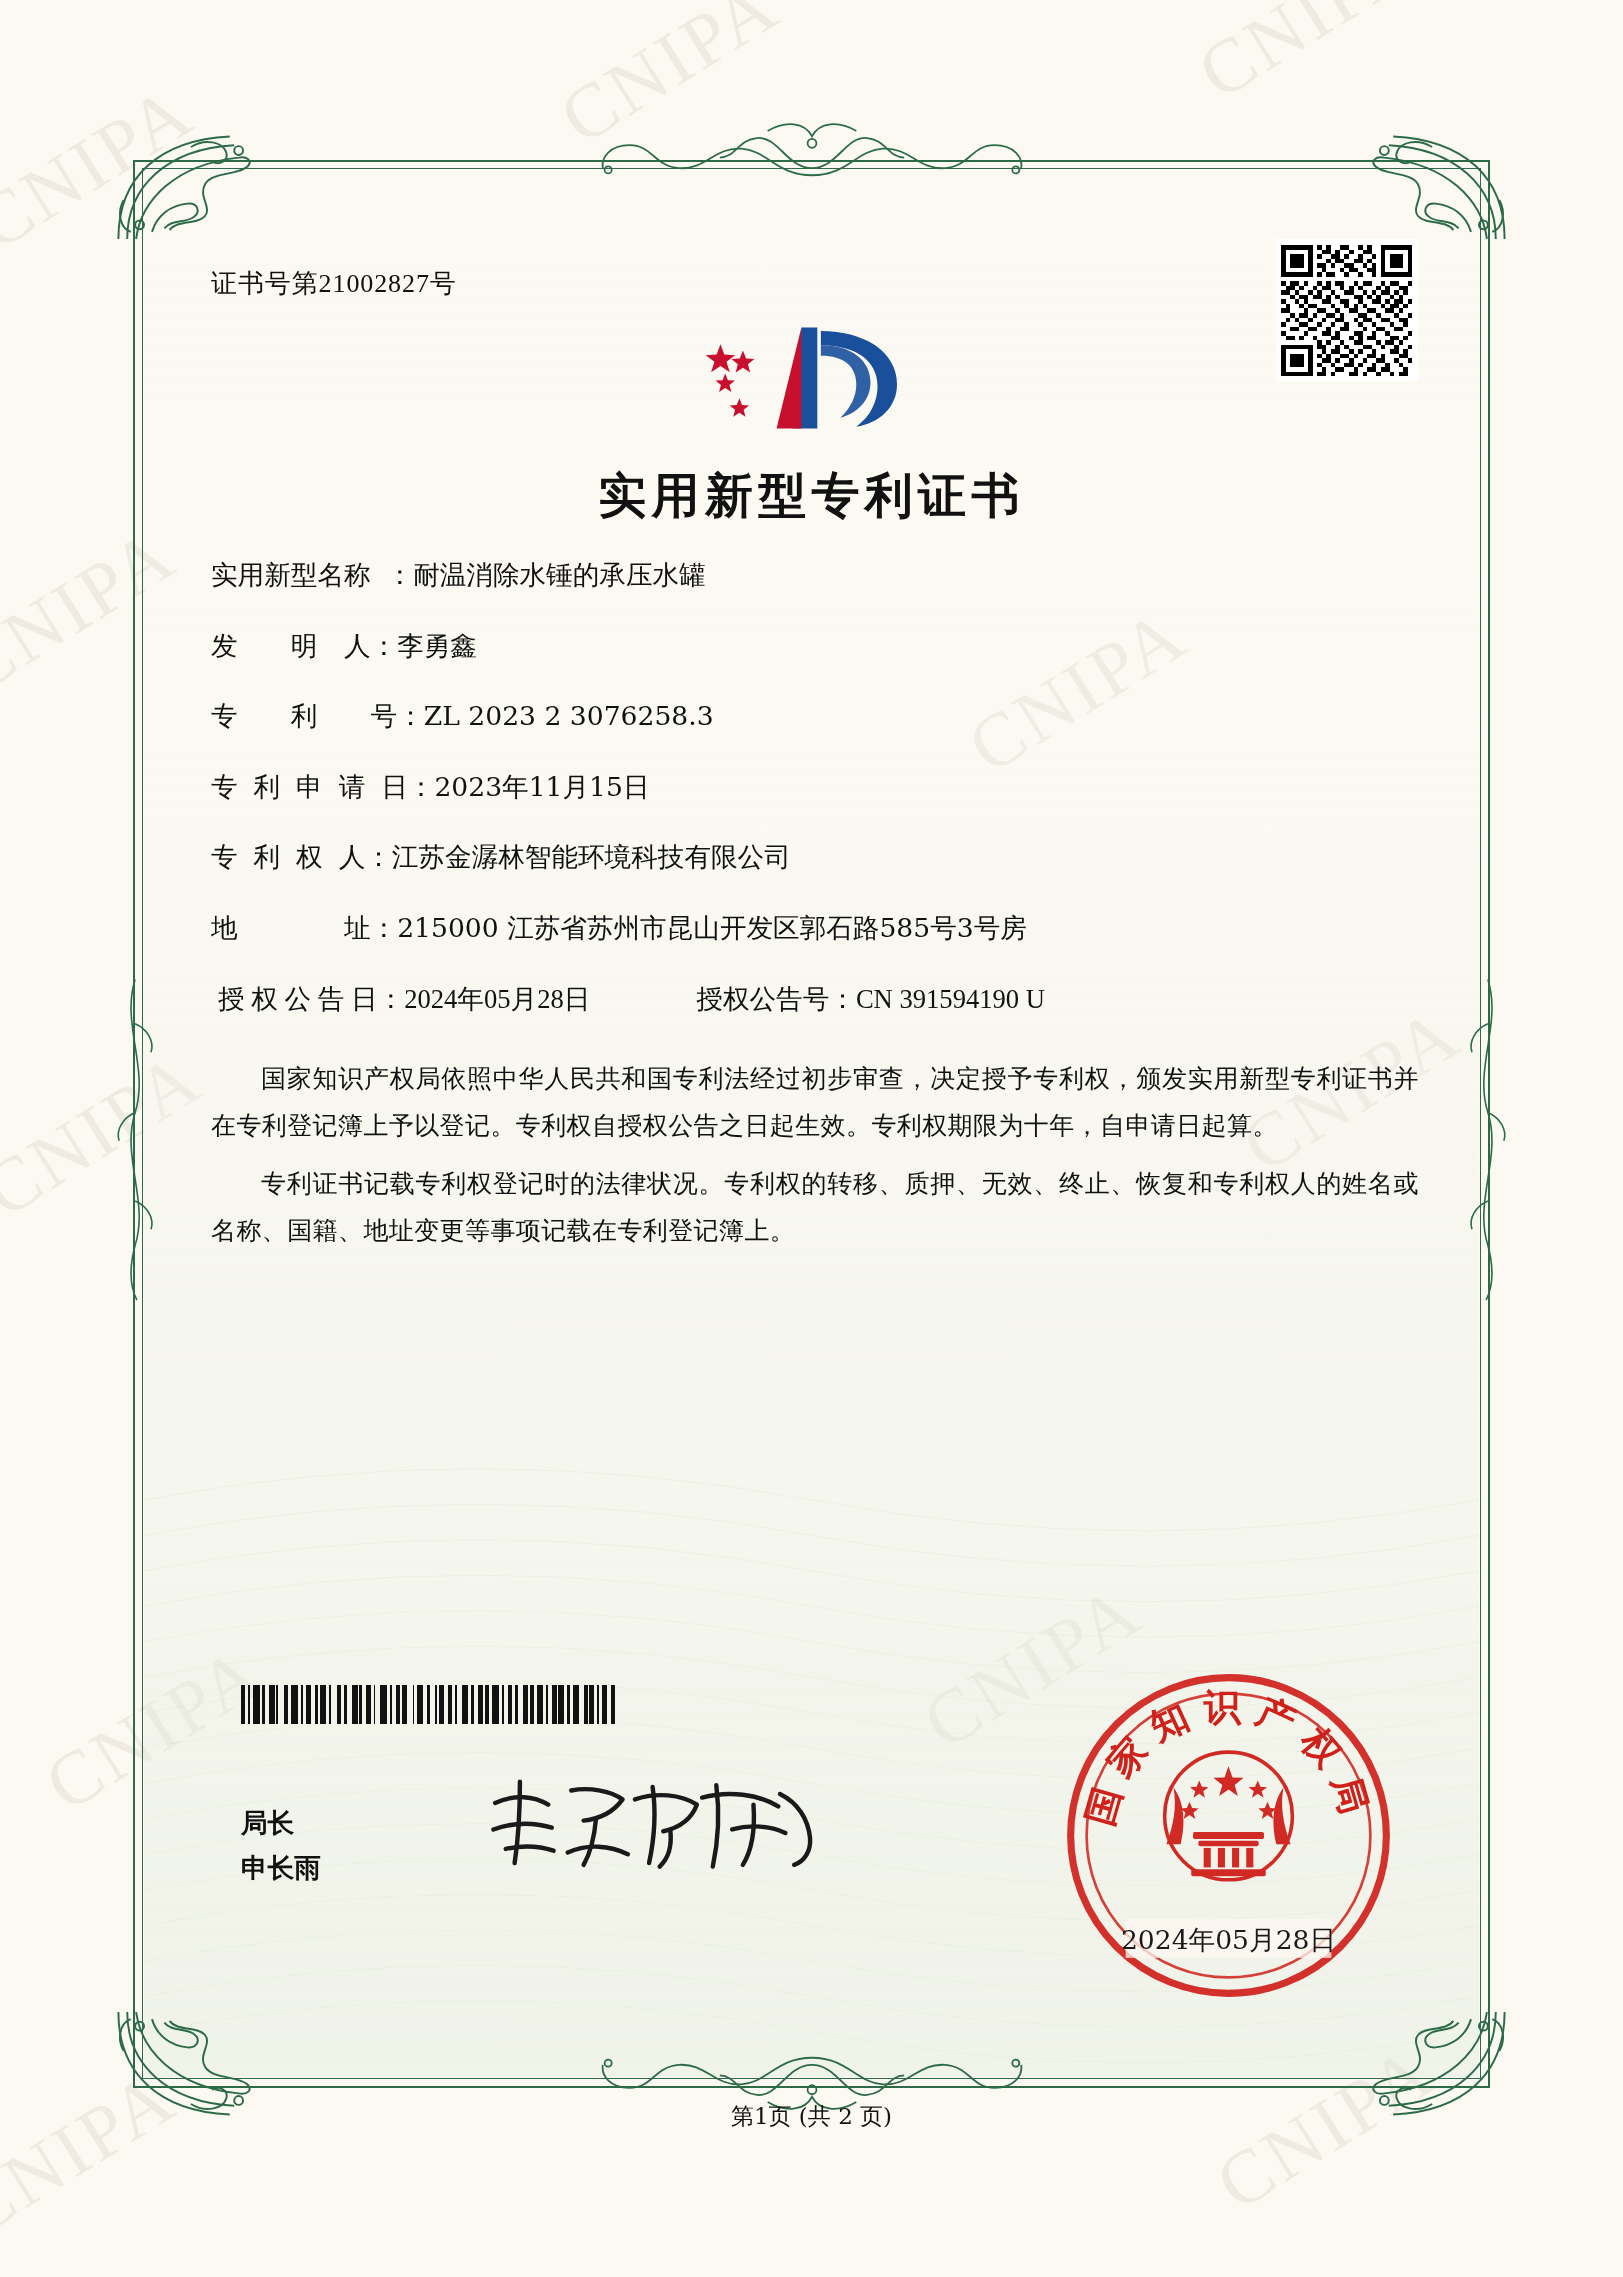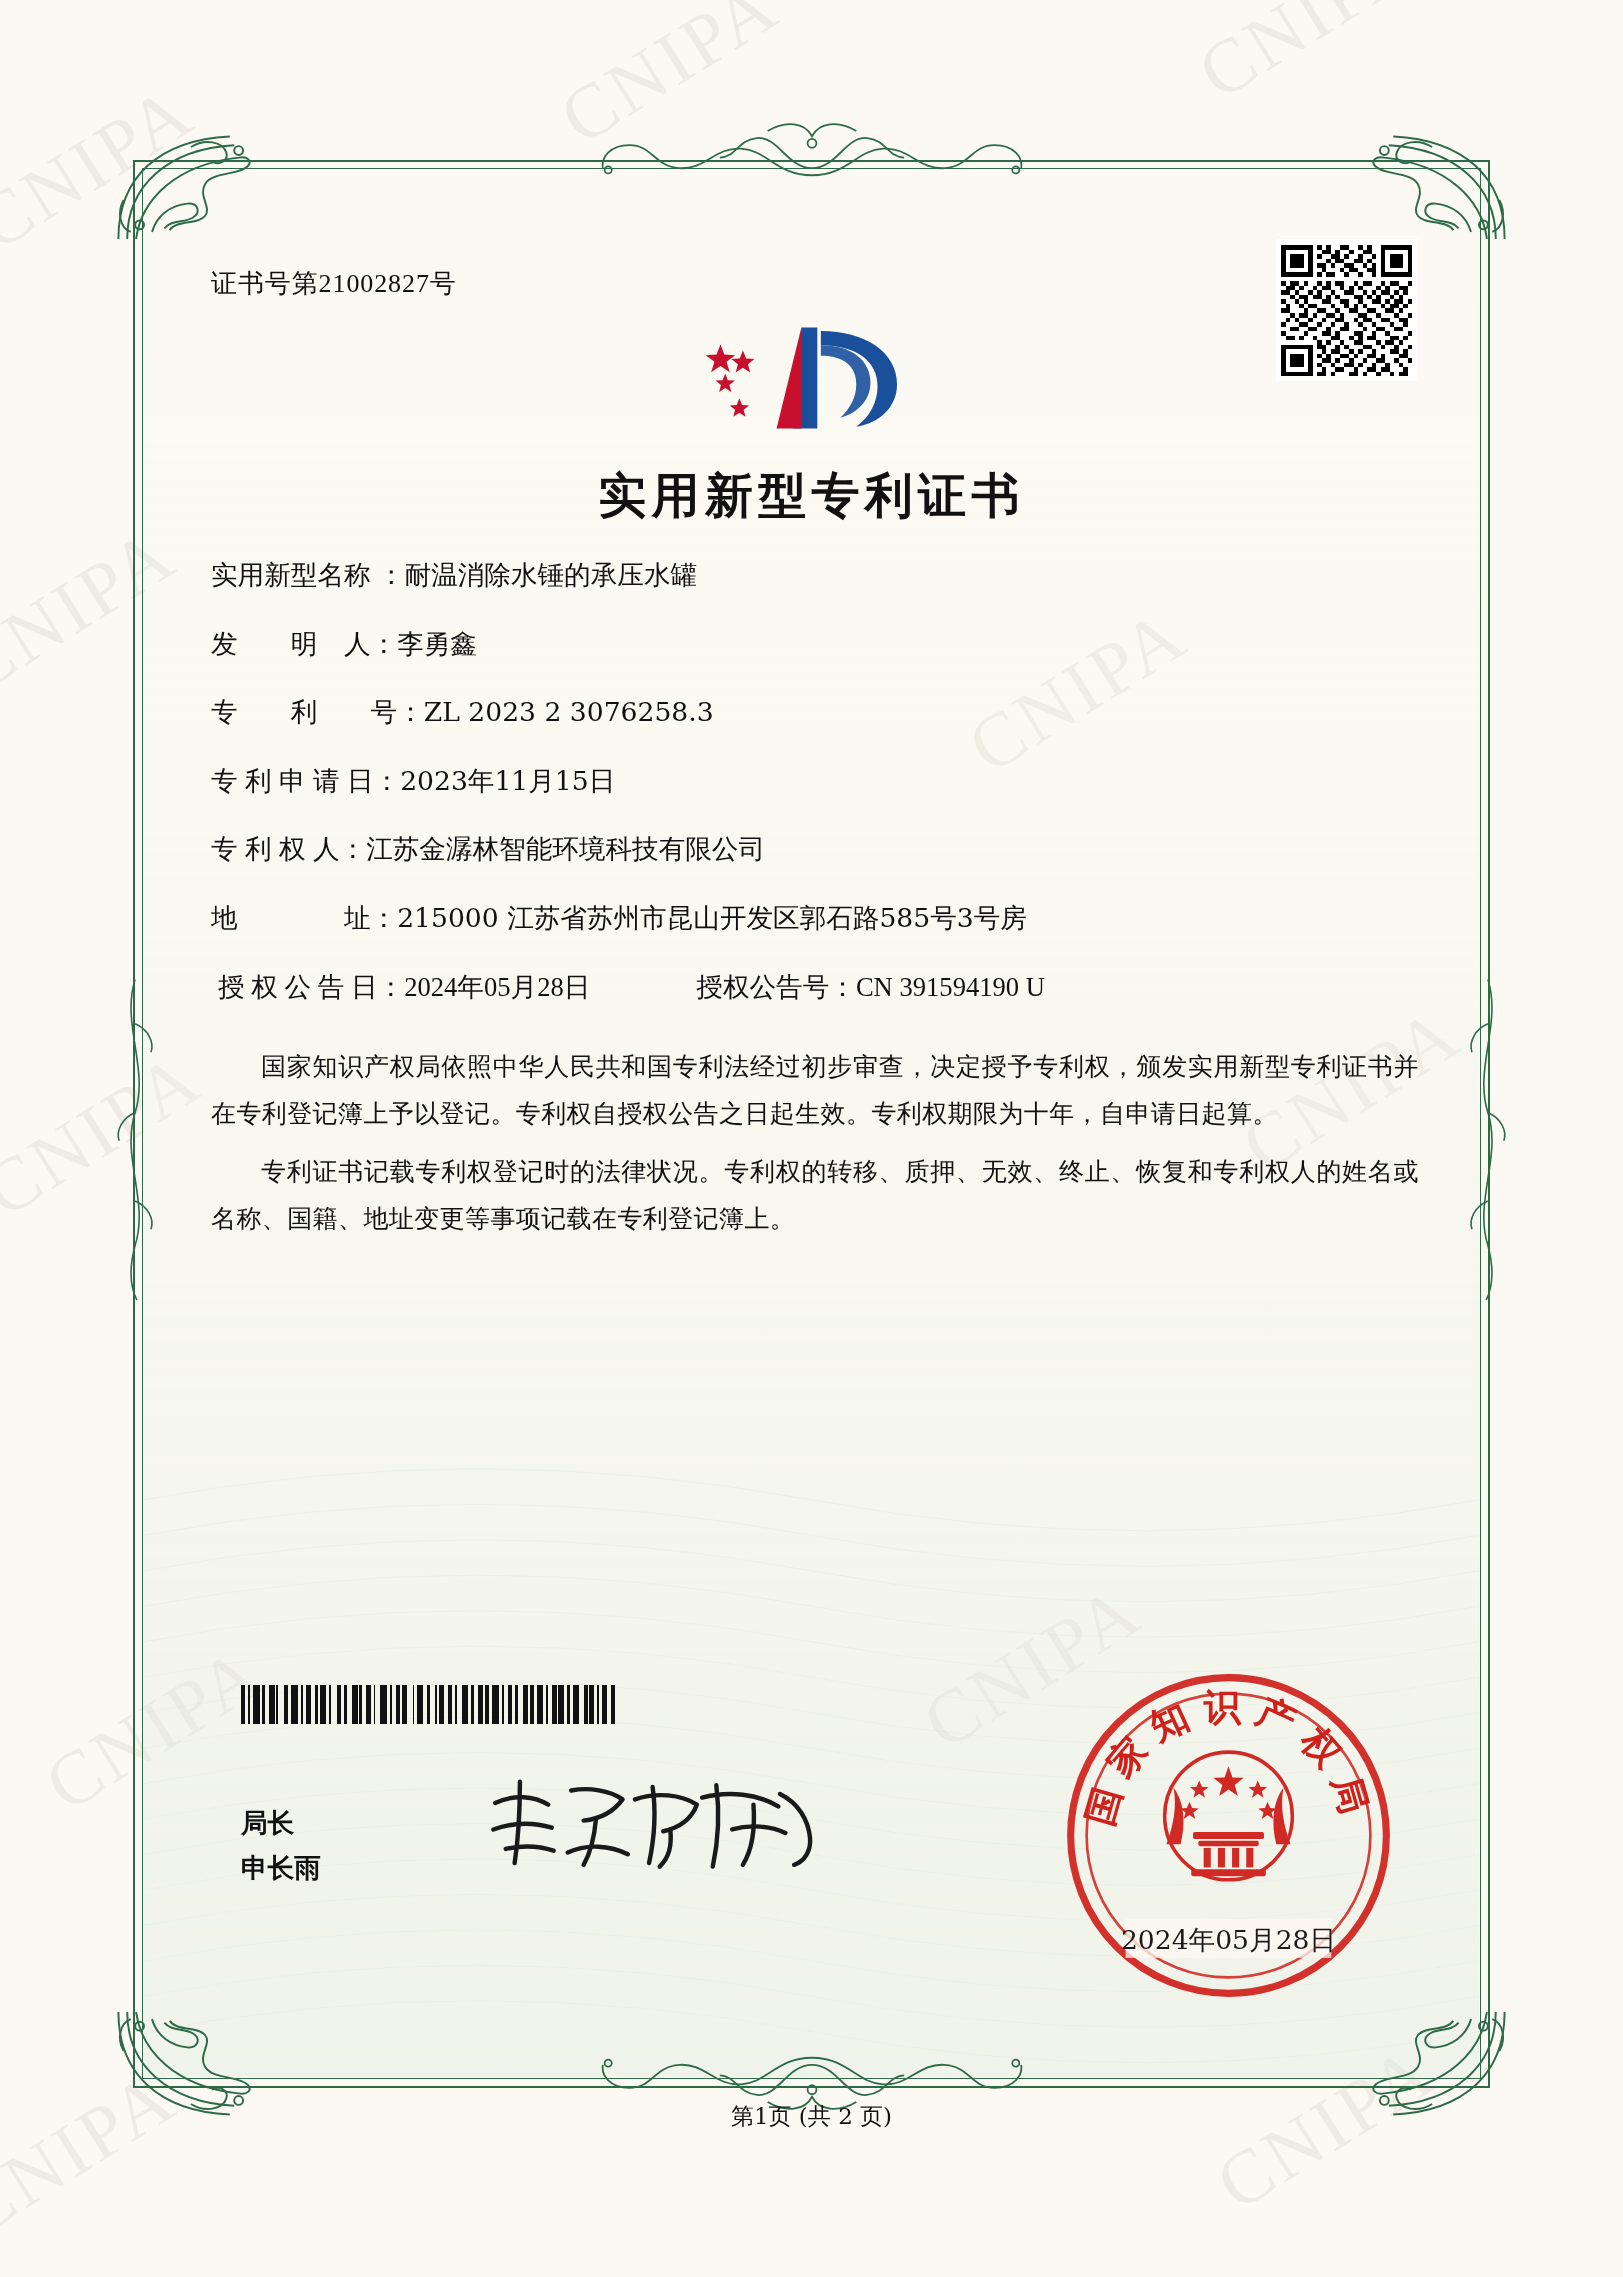--- a/index.html
+++ b/index.html
@@ -157,21 +157,21 @@
     display: flex;
     align-items: baseline;
     font-size: 26.6px;
     color: #111;
     margin: 0 0 34px 7px;
     line-height: 1.3;
   }
   .field .lbl {
     display: inline-block;
     white-space: pre;
-    font-family: Liberation Sans, sans-serif;
+    font-family: Liberation Mono, monospace;
   }
   .field .val {
     font-family: "DejaVu Serif", "Liberation Serif", serif;
   }
 
   .field-row2 {
     display: flex;
     font-size: 26.6px;
     color: #111;
     margin: 0 0 39px 14px;

